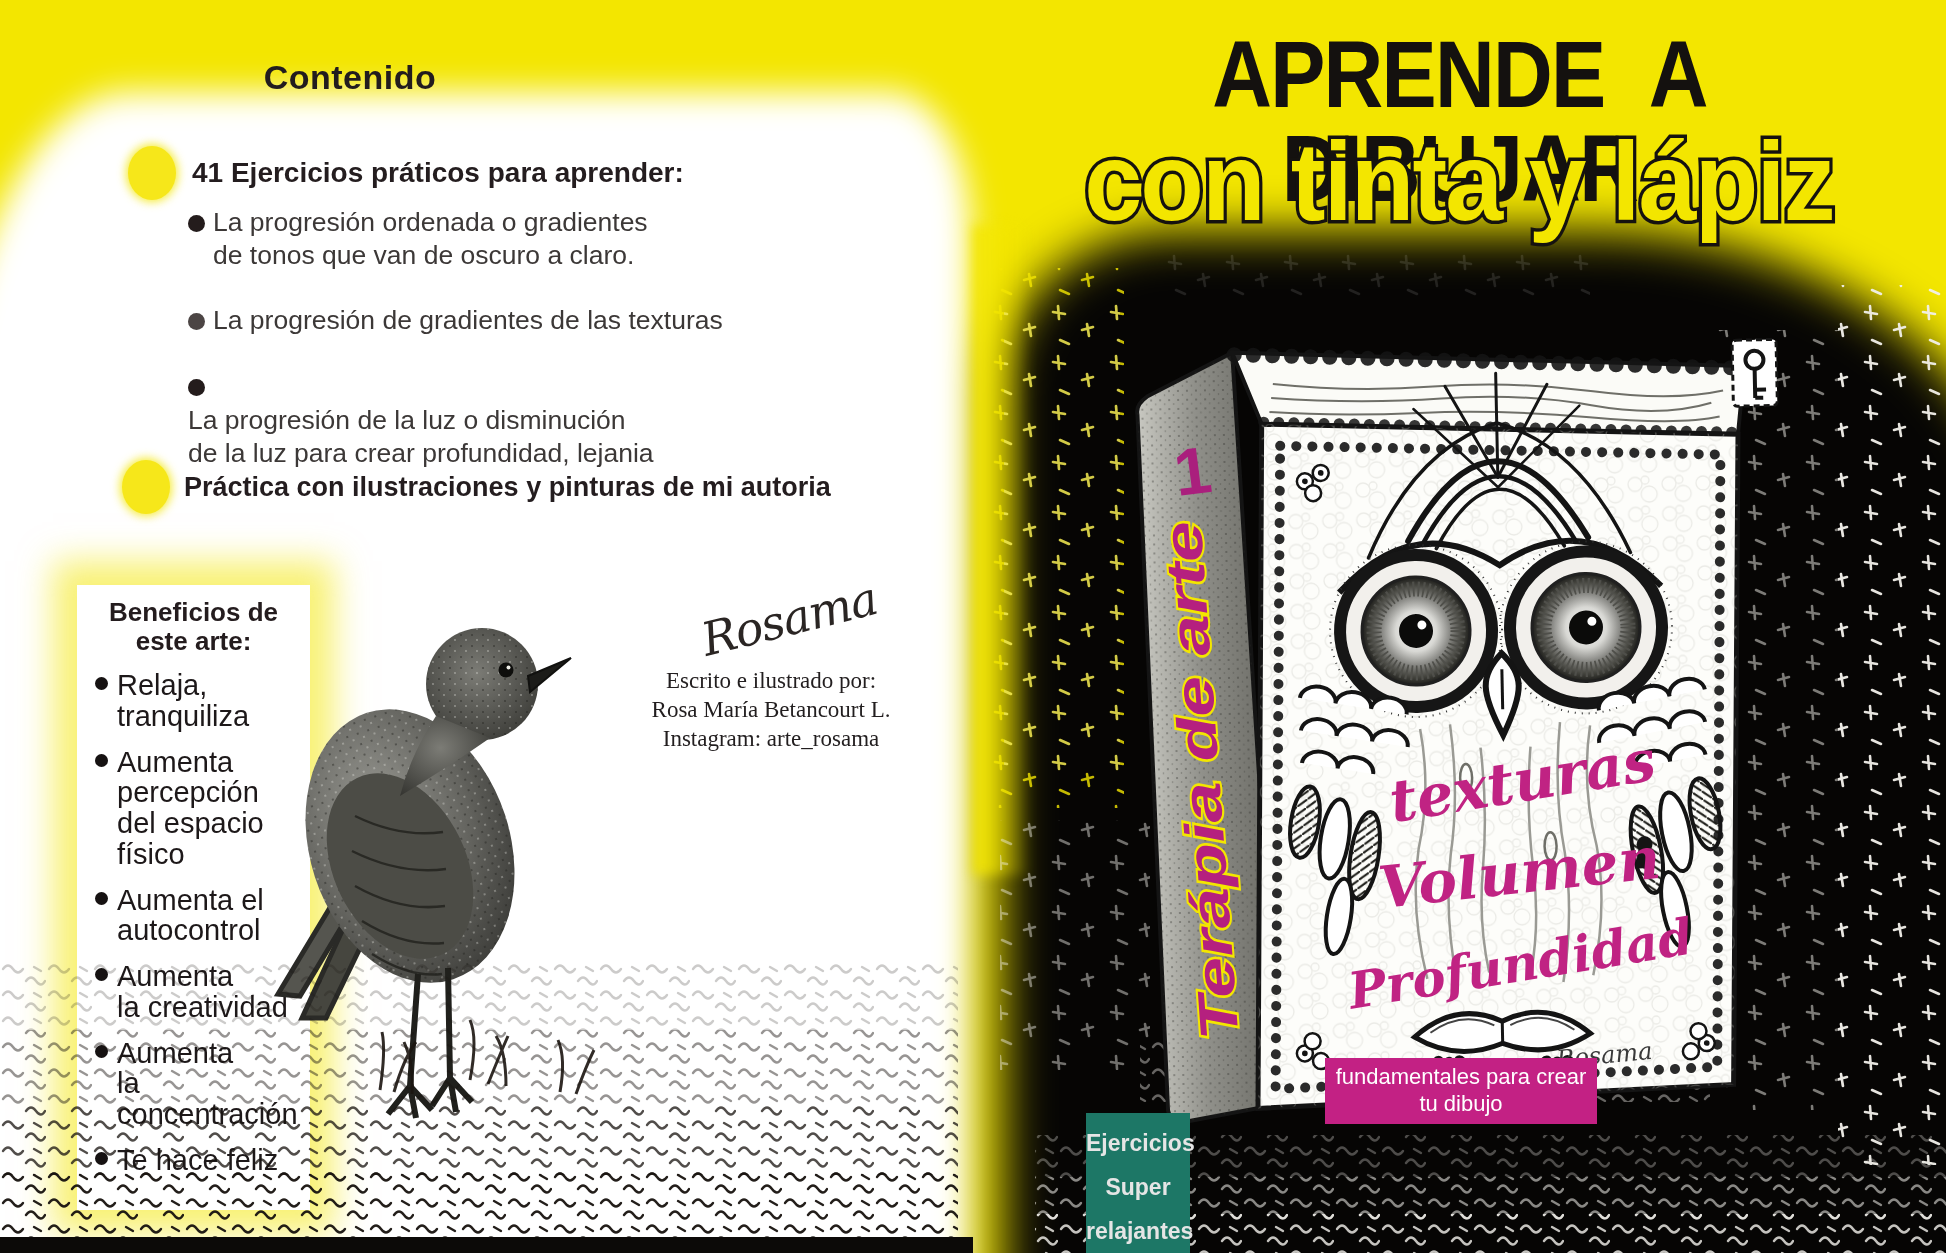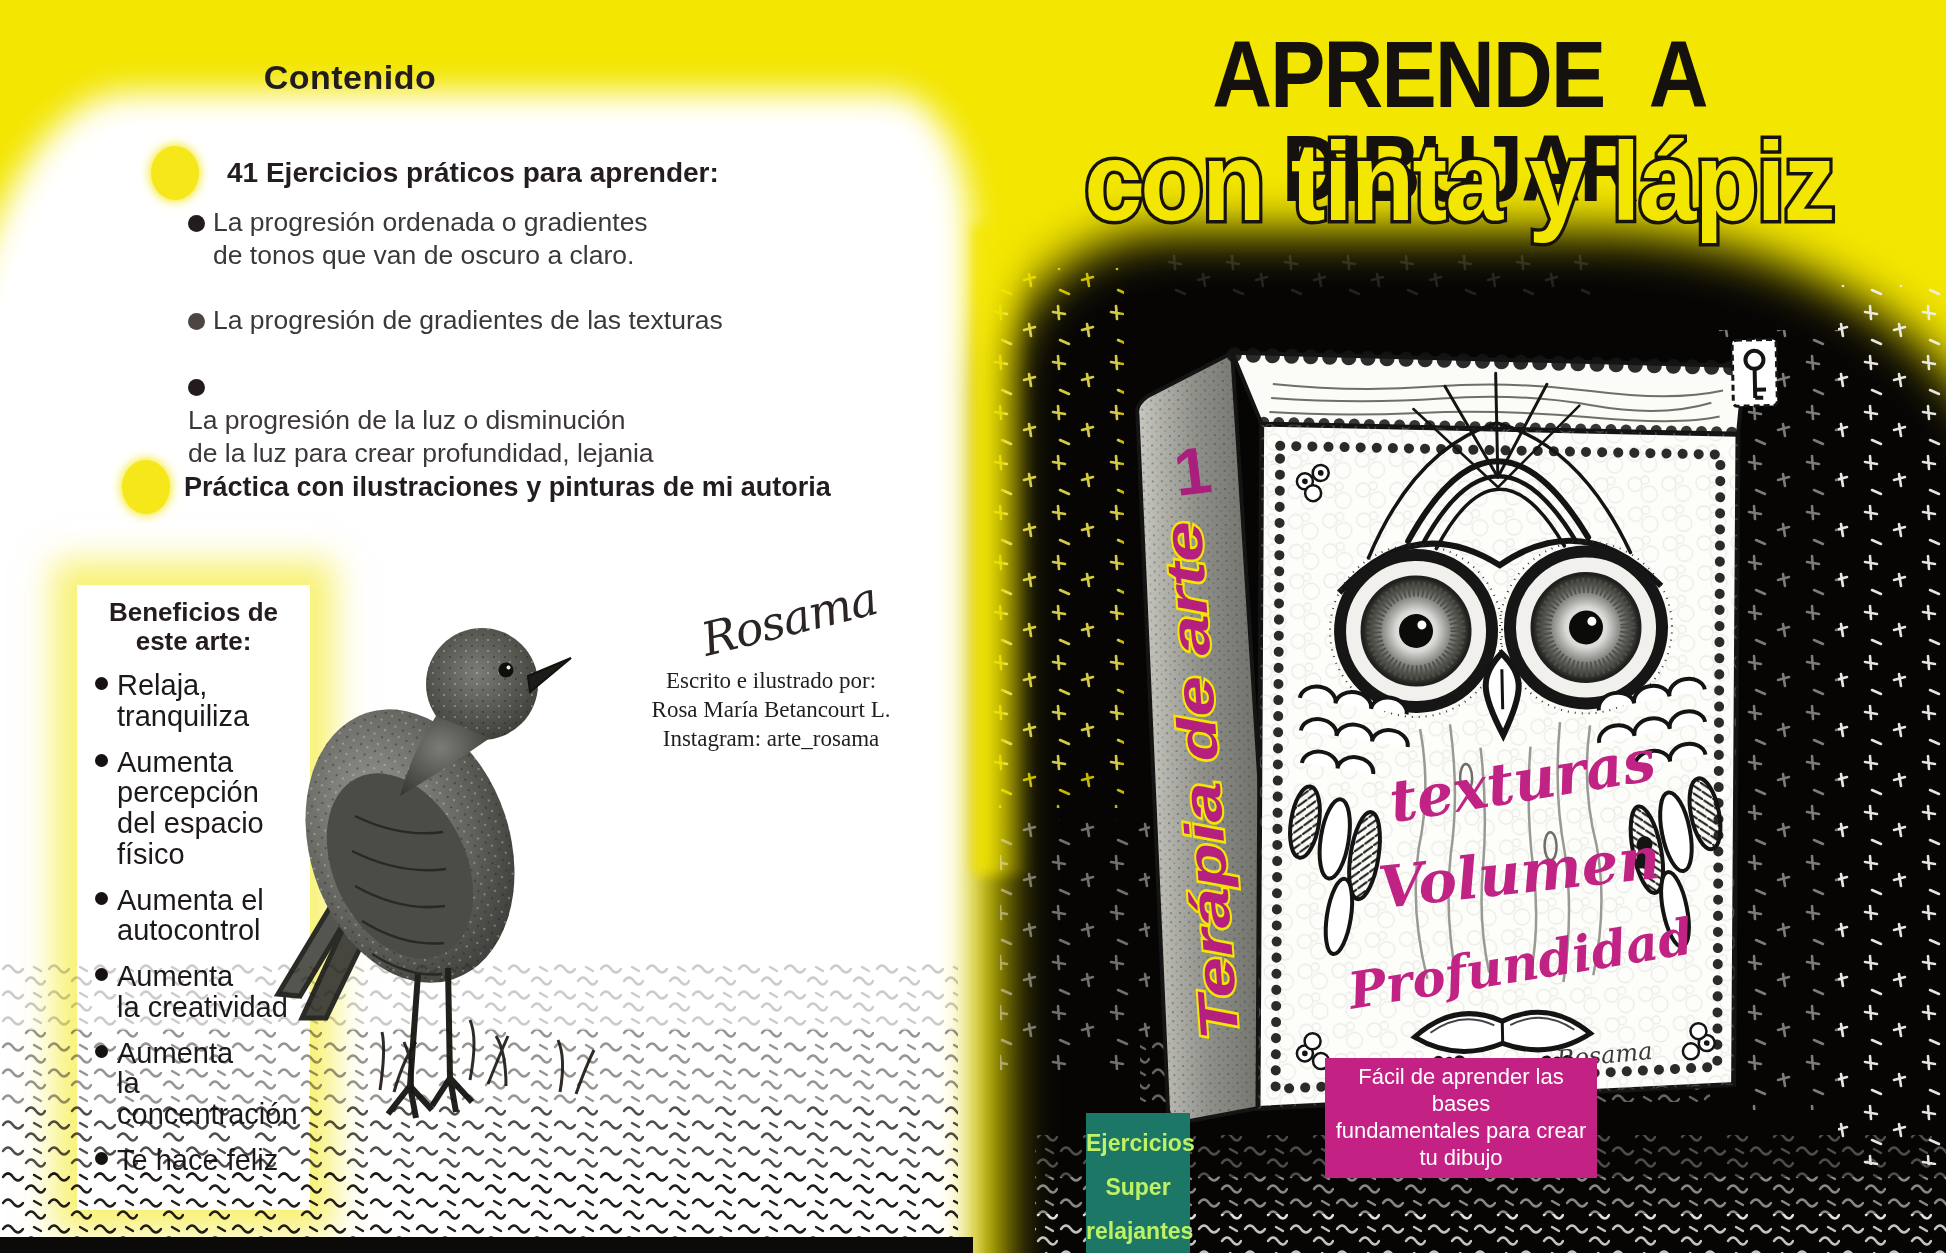--- a/index.html
+++ b/index.html
@@ -7,21 +7,21 @@
     background:#f3e600;font-family:"Liberation Sans",sans-serif;}
   .abs{position:absolute;}
 
   
   .white-blob{left:-60px;top:92px;width:1030px;height:1420px;background:#fff;
     border-radius:190px 80px 0 0 / 440px 140px 0 0;filter:blur(16px);}
   .back-title{left:0;top:58px;width:700px;text-align:center;font-size:34px;font-weight:bold;
     color:#221c1e;letter-spacing:.5px;}
   .ellipse-bullet{width:48px;height:54px;border-radius:50%;background:#f6e71a;
     box-shadow:0 0 10px 2px rgba(243,230,0,.8);}
-  .ex-head{left:151px;top:146px;display:flex;align-items:center;gap:28px;}
+  .ex-head{left:128px;top:146px;display:flex;align-items:center;gap:16px;}
   .ex-head-label{font-size:28px;font-weight:bold;color:#241d1f;}
   .dot{width:17px;height:17px;border-radius:50%;background:#241c1c;flex:0 0 auto;margin-top:9px;}
   .dot.gray{background:#4c4544;}
   .ex-item{display:flex;gap:8px;left:188px;}
   .ex-item .txt{font-size:26.5px;line-height:33px;color:#3c3837;}
   .ex-item .txt span{display:block;}
   .practice-row{left:122px;top:460px;display:flex;align-items:center;gap:14px;}
   .practice-row .lbl{font-size:27px;font-weight:bold;color:#241d1f;}
 
   .benefits{left:77px;top:585px;width:233px;background:#ffffff;
@@ -43,21 +43,21 @@
     border-radius:170px 430px 0 0 / 150px 320px 0 0;filter:blur(24px);}
   .fold-right{left:973px;top:225px;width:58px;height:650px;
     background:linear-gradient(90deg,#f3e600,rgba(243,230,0,0));filter:blur(6px);}
   .front-title{left:973px;top:28px;width:973px;text-align:center;font-size:94px;font-weight:bold;
     color:#14110f;line-height:1;letter-spacing:-2px;word-spacing:30px;transform:scaleX(.88);}
   .subtitle-svg{left:973px;top:112px;width:973px;height:140px;overflow:visible;}
 
   .tagline-box{left:1325px;top:1058px;width:272px;background:#c32184;color:#fff;
     text-align:center;font-size:22px;line-height:27px;padding:5px 4px 7px 4px;box-sizing:border-box;}
   .tagline-box span{display:block;}
-  .badge-box{left:1086px;top:1113px;width:104px;height:140px;background:#1d7766;color:#bef264;
+  .badge-box{left:1086px;top:1113px;width:104px;height:140px;background:#1d7766;color:#e5e5e5;
     text-align:center;font-weight:bold;font-size:23px;line-height:44px;padding-top:8px;box-sizing:border-box;}
   .badge-box span{display:block;}
 
   svg{display:block;}
   .tex-layer{left:0;top:0;pointer-events:none;}
   .bird-svg{left:260px;top:566px;}
   .book-svg{left:1120px;top:328px;transform:rotate(-1.2deg);}
 </style>
 </head>
 <body>
@@ -451,21 +451,20 @@
       <rect x="-20" y="-34" width="44" height="66" rx="4" fill="#fff" stroke="#141414" stroke-width="3" stroke-dasharray="6 4"></rect>
       <circle cx="2" cy="-14" r="9" fill="none" stroke="#141414" stroke-width="4"></circle>
       <path d="M2,-5 L2,24 M2,16 l11,0 M2,24 l8,0" stroke="#141414" stroke-width="4" fill="none"></path>
     </g>
 
     <text transform="translate(62,162) rotate(-6)" font-size="66" font-weight="bold" font-family="Liberation Sans, sans-serif" fill="#aa1f7d">1</text>
     <text transform="translate(112,706) rotate(-93)" font-size="54" font-weight="bold" font-style="italic" font-family="Liberation Sans, sans-serif" fill="#b5207f" stroke="#f3e600" stroke-width="4" paint-order="stroke" textLength="520" lengthAdjust="spacingAndGlyphs">Terápia de arte</text>
   </svg>
 
   <div class="abs tagline-box">
-    <span>Fácil de aprender las bases</span>
     <span>fundamentales para crear tu dibujo</span>
   </div>
   <div class="abs badge-box">
     <span>Ejercicios</span>
     <span>Super</span>
     <span>relajantes</span>
   </div>
 
 </div>
 

